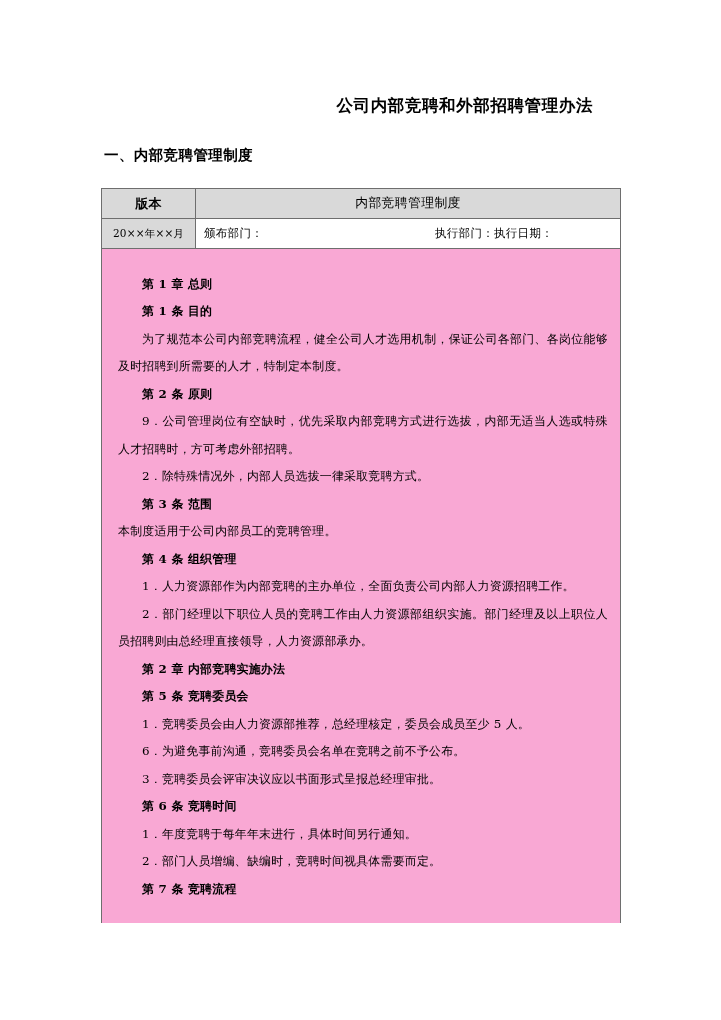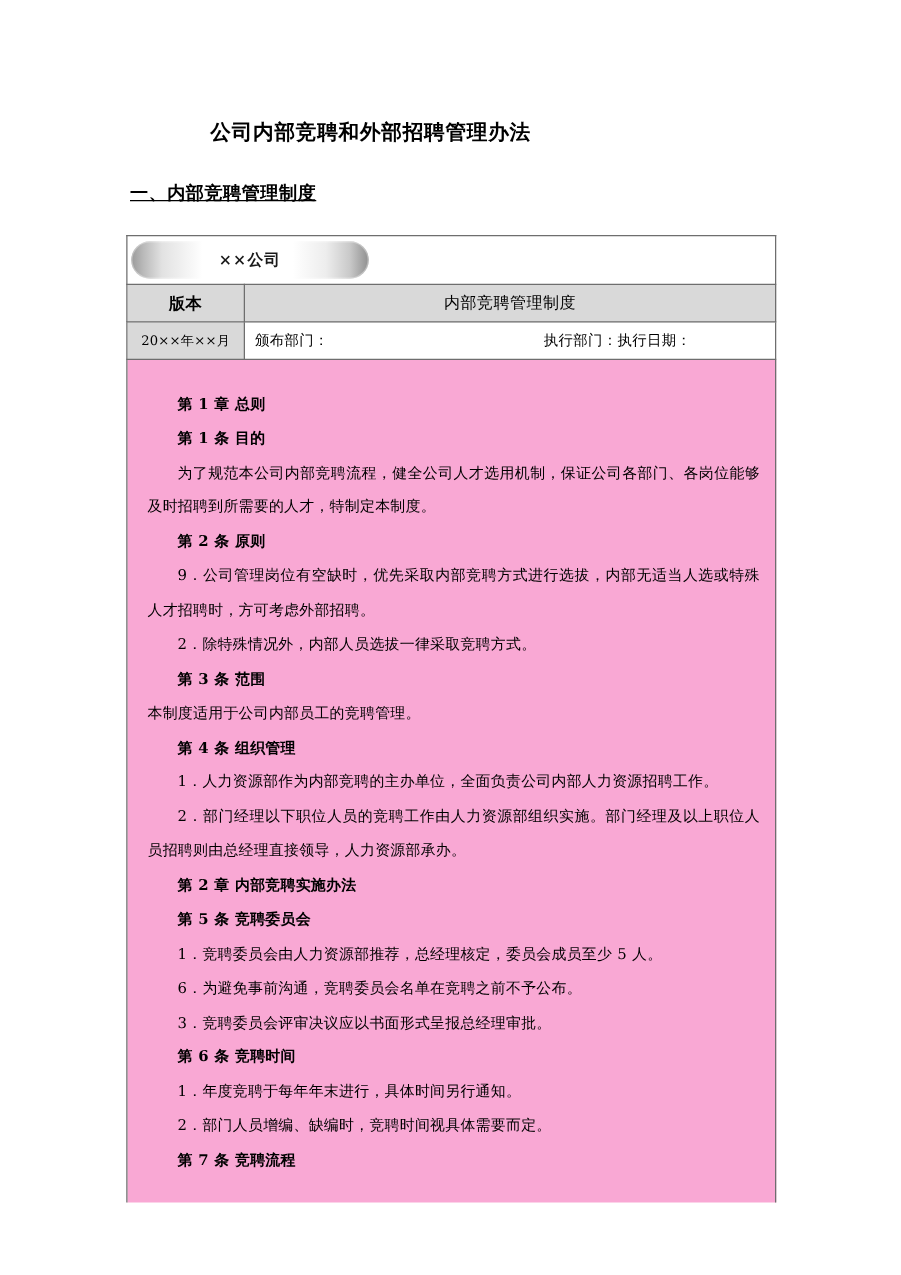--- a/index.html
+++ b/index.html
@@ -24,37 +24,36 @@
     height: 1020px;
     background: #ffffff;
   }
 
   
   .doc-title {
     position: absolute;
     left: 0;
     top: 96px;
     width: 593px;
-    text-align: center;
+    text-align: right;
     font-size: 16.5px;
     font-weight: bold;
     letter-spacing: 0.6px;
     line-height: 1.2;
   }
 
   
   .section-heading {
     position: absolute;
     left: 104px;
     top: 146px;
     font-size: 14.5px;
     font-weight: bold;
     letter-spacing: 0.4px;
     line-height: 1.2;
-    text-decoration: underline;
   }
 
   
   .doc-table {
     position: absolute;
     left: 101px;
     top: 188px;
     width: 519px;
     border-collapse: collapse;
     table-layout: fixed;
@@ -177,25 +176,20 @@
   <div class="doc-title">公司内部竞聘和外部招聘管理办法</div>
 
   <div class="section-heading">一、内部竞聘管理制度</div>
 
   <table class="doc-table">
     <colgroup>
       <col style="width:94px">
       <col style="width:425px">
     </colgroup>
     <tbody>
-      <tr>
-        <td class="logo-cell" colspan="2">
-          <span class="logo-pill">××公司</span>
-        </td>
-      </tr>
       <tr>
         <td class="ver-head-cell">版本</td>
         <td class="title-cell">内部竞聘管理制度</td>
       </tr>
       <tr>
         <td class="ver-val-cell">20××年××月</td>
         <td class="meta-cell">
           <div class="meta-row-inner">
             <span class="meta-item m1">颁布部门：</span>
             <span class="meta-item m2">执行部门：</span>

